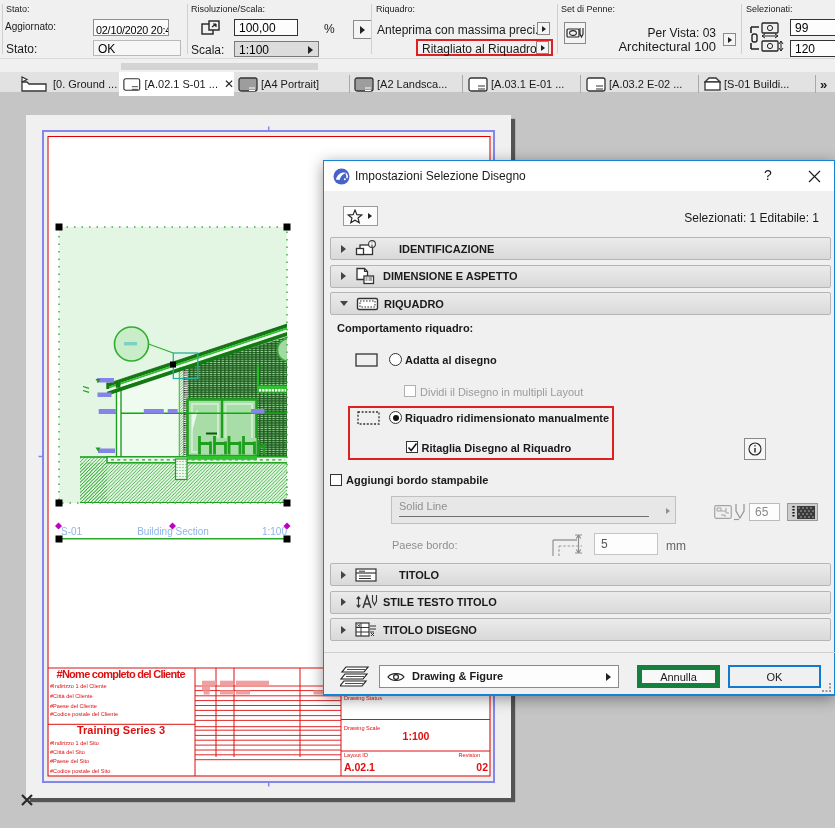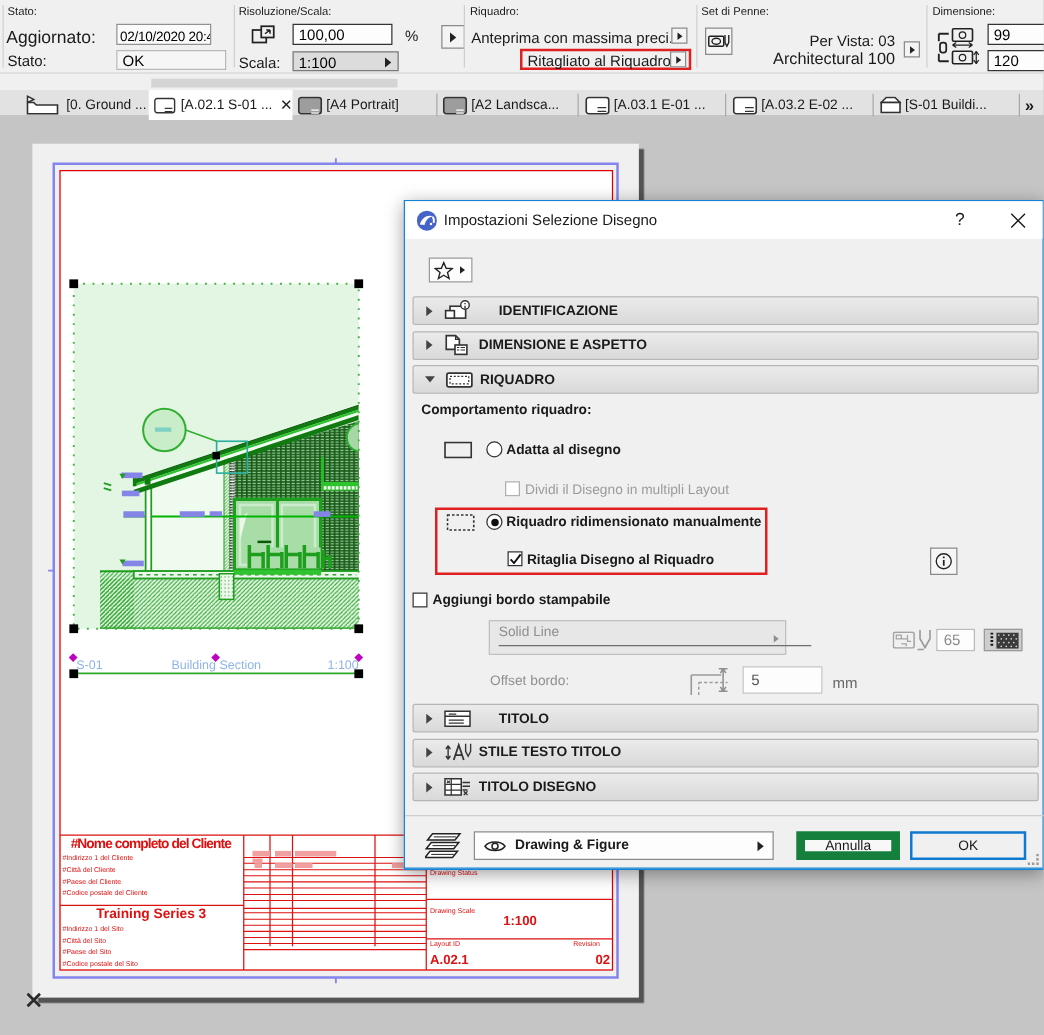--- a/index.html
+++ b/index.html
@@ -24,40 +24,40 @@
 
 #dialog{position:absolute;left:323px;top:160px;width:512px;height:536px;background:#f0f0f0;border:1px solid #1583d5;box-shadow:0 3px 14px rgba(0,0,0,0.4)}
 #dtitle{position:absolute;left:0;top:0;width:100%;height:30px;background:#fff;font-size:12px;color:#1a1a1a}
 .acc{position:absolute;left:6px;width:501px;height:23px;background:linear-gradient(#ebebeb,#d9d9d9);border:1px solid #b5b5b5;border-radius:2px;display:flex;align-items:center;font-size:11px;font-weight:bold;color:#1a1a1a}
 .arrR{width:0;height:0;border-left:5px solid #444;border-top:4px solid transparent;border-bottom:4px solid transparent;margin-left:10px}
 .arrD{width:0;height:0;border-top:5px solid #444;border-left:4px solid transparent;border-right:4px solid transparent;margin-left:9px}
 .blab{font-size:11px;font-weight:bold;color:#1a1a1a;position:absolute;white-space:nowrap}
 .glab{font-size:11px;color:#9b9b9b;position:absolute;white-space:nowrap}
 .radio{position:absolute;width:13px;height:13px;border:1px solid #333;border-radius:50%;background:#fff}
 .cb{position:absolute;width:12px;height:12px;border:1px solid #333;background:#fff}
-.btn{position:absolute;height:23px;background:#fdfdfd;border:7px solid #15803d;font-size:11px;color:#1a1a1a;display:flex;align-items:center;justify-content:center}
+.btn{position:absolute;height:23px;background:#fdfdfd;border:5px solid #15803d;font-size:11px;color:#1a1a1a;display:flex;align-items:center;justify-content:center}
 </style></head>
 <body>
 <div id="root">
 
 <div id="toolbar">
  <div class="sep" style="left:2px"></div>
  <div class="tlab" style="left:6px;top:4px;font-size:9px">Stato:</div>
- <div class="tlab" style="left:5px;top:21px;font-size:14px">Aggiornato:</div>
+ <div class="tlab" style="left:5px;top:21px;font-size:10px">Aggiornato:</div>
  <div class="field" style="left:93px;top:19px;width:76px;height:17px;background:#fbfbfb;font-size:10.8px;white-space:nowrap;overflow:hidden;padding:2.5px 2px;letter-spacing:-0.2px">02/10/2020 20:40</div>
  <div class="tlab" style="left:6px;top:42px;font-size:12px">Stato:</div>
  <div class="field" style="left:93px;top:40px;width:88px;height:16px;background:#f6f6f6;border-color:#b9b9b9">OK</div>
  <div class="sep" style="left:187px"></div>
  <div class="tlab" style="left:191px;top:4px;font-size:9px">Risoluzione/Scala:</div>
  <svg class="abs" style="left:201px;top:20px" width="19" height="16" viewBox="0 0 19 16">
         <rect x="1" y="4" width="11" height="10" fill="none" stroke="#222" stroke-width="1.4"></rect>
         <rect x="8" y="1" width="10" height="9" fill="#f0f0f0" stroke="#222" stroke-width="1.4"></rect>
         <path d="M11 7 L15 4 M15 4 l-3 0 M15 4 l0 3" stroke="#222" stroke-width="1.2" fill="none"></path>
       </svg>
- <div class="field" style="left:234px;top:19px;width:80px;height:17px;border-color:#333">100,00</div>
+ <div class="field" style="left:234px;top:19px;width:64px;height:17px;border-color:#333">100,00</div>
  <div class="tlab" style="left:324px;top:22px;font-size:12px">%</div>
  <div class="btnarr" style="left:353px;top:20px">
         <div class="tri-r"></div>
       </div>
  <div class="tlab" style="left:191px;top:43px;font-size:12px">Scala:</div>
  <div class="field" style="left:234px;top:41px;width:85px;height:16px;background:#dcdcdc;border-color:#7a7a7a">1:100<span style="position:absolute;right:5px;top:4px" class="tri-r"></span></div>
  <div class="sep" style="left:371px"></div>
  <div class="tlab" style="left:376px;top:4px;font-size:9px">Riquadro:</div>
  <div class="tlab" style="left:377px;top:23px;font-size:12px;font-weight:bold;font-weight:normal">Anteprima con massima preci...</div>
  <div class="btnarr" style="left:537px;top:22px;width:13px;height:13px">
@@ -76,21 +76,21 @@
           <ellipse cx="7" cy="7" rx="3.4" ry="2.4" fill="none" stroke="#222" stroke-width="1.1"></ellipse>
           <path d="M14 2 v6 l1.5 3 1.5 -3 v-6" fill="none" stroke="#222" stroke-width="1.1"></path>
         </svg>
  </div>
  <div class="tlab" style="left:598px;top:26px;width:118px;text-align:right;font-size:12px">Per Vista: 03</div>
  <div class="tlab" style="left:598px;top:39px;width:118px;text-align:right;font-size:13px">Architectural 100</div>
  <div class="btnarr" style="left:723px;top:33px;width:13px;height:13px">
         <div class="tri-r" style="border-left-width:4px;border-top-width:3px;border-bottom-width:3px"></div>
       </div>
  <div class="sep" style="left:741px"></div>
- <div class="tlab" style="left:746px;top:4px;font-size:9px">Dimensione:</div>
+ <div class="tlab" style="left:746px;top:4px;font-size:9px">Selezionati:</div>
  <svg class="abs" style="left:750px;top:22px" width="36" height="32" viewBox="0 0 36 32">
   <path d="M1 5 h8 M1 5 v6 M1 27 h8 M1 27 v-6" stroke="#222" stroke-width="1.6" fill="none"></path>
   <rect x="2" y="12" width="5" height="8" rx="2" fill="none" stroke="#222" stroke-width="1.4"></rect>
   <rect x="12" y="1" width="16" height="10" rx="1" fill="none" stroke="#222" stroke-width="1.3"></rect>
         <circle cx="20" cy="6" r="2.6" fill="none" stroke="#222" stroke-width="1"></circle>
   <path d="M12 14 h16 M12 14 l3 -2 m-3 2 l3 2 M28 14 l-3 -2 m3 2 l-3 2" stroke="#222" stroke-width="1" fill="none"></path>
   <rect x="12" y="19" width="16" height="10" rx="1" fill="none" stroke="#222" stroke-width="1.3"></rect>
         <circle cx="20" cy="24" r="2.6" fill="none" stroke="#222" stroke-width="1"></circle>
   <path d="M31 19 v10 M31 19 l-2 3 m2 -3 l2 3 M31 29 l-2 -3 m2 3 l2 -3" stroke="#222" stroke-width="1" fill="none"></path>
  </svg>
@@ -351,20 +351,21 @@
           <path d="M1 1 L12 12 M12 1 L1 12" stroke="#1a1a1a" stroke-width="1.1"></path>
         </svg>
  </div>
 
  <div class="abs" style="left:19px;top:45px;width:35px;height:20px;background:#fcfcfc;border:1px solid #9a9a9a">
   <svg class="abs" style="left:3px;top:2px" width="16" height="15" viewBox="0 0 16 15">
           <path d="M8 1 L9.9 5.6 L14.8 5.9 L11 9 L12.3 13.8 L8 11.2 L3.7 13.8 L5 9 L1.2 5.9 L6.1 5.6 Z" fill="none" stroke="#222" stroke-width="1.1"></path>
         </svg>
   <div class="tri-r abs" style="left:24px;top:6px;border-left-color:#222;border-left-width:4px;border-top-width:3.5px;border-bottom-width:3.5px"></div>
  </div>
+ <div class="abs" style="left:0;top:50px;width:495px;text-align:right;font-size:12px;color:#1a1a1a">Selezionati: 1 Editabile: 1</div>
 
  <div class="acc" style="top:76px">
         <div class="arrR"></div>
   <svg style="margin-left:9px" width="22" height="18" viewBox="0 0 22 18">
           <rect x="5" y="5" width="12.5" height="9.5" fill="#fff" stroke="#333" stroke-width="1.3"></rect>
           <rect x="1.5" y="8.5" width="7" height="6" fill="#fff" stroke="#333" stroke-width="1.3"></rect>
           <circle cx="17" cy="4" r="3.4" fill="#fff" stroke="#333" stroke-width="1.1"></circle>
           <path d="M17 2.4 v0.9 m0 1.2 v2.2" stroke="#333" stroke-width="1.1"></path>
         </svg>
   <span style="margin-left:22px">IDENTIFICAZIONE</span>
@@ -412,21 +413,21 @@
  <div class="abs" style="left:420px;top:277px;width:22px;height:22px;border:1px solid #8a8a8a;background:#f6f6f6">
   <svg class="abs" style="left:3px;top:3px" width="14" height="14" viewBox="0 0 14 14">
           <circle cx="7" cy="7" r="6" fill="none" stroke="#222" stroke-width="1.1"></circle>
           <path d="M7 3.2 v1.4 M7 6 v4.5" stroke="#222" stroke-width="1.4"></path>
         </svg>
  </div>
 
  <div class="cb" style="left:6px;top:312.5px"></div>
  <div class="blab" style="left:22px;top:313px">Aggiungi bordo stampabile</div>
 
- <div class="abs" style="left:67px;top:335px;width:238px;height:28px;background:#e7e7e7;border:1px solid #c0c0c0">
+ <div class="abs" style="left:67px;top:335px;width:285px;height:28px;background:#e7e7e7;border:1px solid #c0c0c0">
   <div class="glab" style="left:7px;top:3px;color:#8f8f8f">Solid Line</div>
   <div class="abs" style="left:7px;top:18.5px;width:250px;height:1.5px;background:#6e6e6e"></div>
   <div class="tri-r abs" style="right:5px;top:11px;border-left-color:#8f8f8f;border-left-width:4px;border-top-width:3.5px;border-bottom-width:3.5px"></div>
  </div>
  <svg class="abs" style="left:390px;top:344px" width="18" height="14" viewBox="0 0 18 14">
         <rect x="0.7" y="0.7" width="16.6" height="12.6" rx="1.5" fill="none" stroke="#a3a3a3" stroke-width="1.2"></rect>
         <path d="M3 3 h4 v3 h-4 z M7 6 h5 M12 3 v5 h3 M7 10 h4 v2" fill="none" stroke="#a3a3a3" stroke-width="1"></path>
       </svg>
  <svg class="abs" style="left:409px;top:343px" width="14" height="17" viewBox="0 0 14 17">
         <path d="M3 0 v7 l4 7 4 -7 v-7" fill="none" stroke="#9a9a9a" stroke-width="1.3"></path>
@@ -453,21 +454,21 @@
             <circle cx="10" cy="8" r="0.7"></circle>
             <circle cx="14" cy="8" r="0.7"></circle>
             <circle cx="4" cy="11" r="0.7"></circle>
             <circle cx="8" cy="11" r="0.7"></circle>
             <circle cx="12" cy="11" r="0.7"></circle>
             <circle cx="16" cy="11" r="0.7"></circle>
           </g>
         </svg>
  </div>
 
- <div class="glab" style="left:68px;top:378px;color:#8f8f8f">Offset bordo:</div>
+ <div class="glab" style="left:68px;top:378px;color:#8f8f8f">Paese bordo:</div>
  <svg class="abs" style="left:227px;top:371px" width="38" height="24" viewBox="0 0 38 24">
         <path d="M2 24 V8 M2 8 H26" stroke="#9a9a9a" stroke-width="1.3" fill="none"></path>
         <path d="M8 24 V14 M8 14 H31" stroke="#9a9a9a" stroke-width="1.1" fill="none" stroke-dasharray="2.5,1.8"></path>
         <path d="M27.5 3 v18 M24 3 h7 M24 21 h7 M27.5 3 l-2.2 3.5 M27.5 3 l2.2 3.5 M27.5 21 l-2.2 -3.5 M27.5 21 l2.2 -3.5" stroke="#8f8f8f" stroke-width="1.2" fill="none"></path>
       </svg>
  <div class="field" style="left:270px;top:372px;width:64px;height:22px;border-color:#c4c4c4;font-size:12px;color:#555;padding:3px 6px">5</div>
  <div class="glab" style="left:342px;top:378px;color:#666;font-size:12px">mm</div>
 
  <div class="acc" style="top:402px">
         <div class="arrR"></div>

